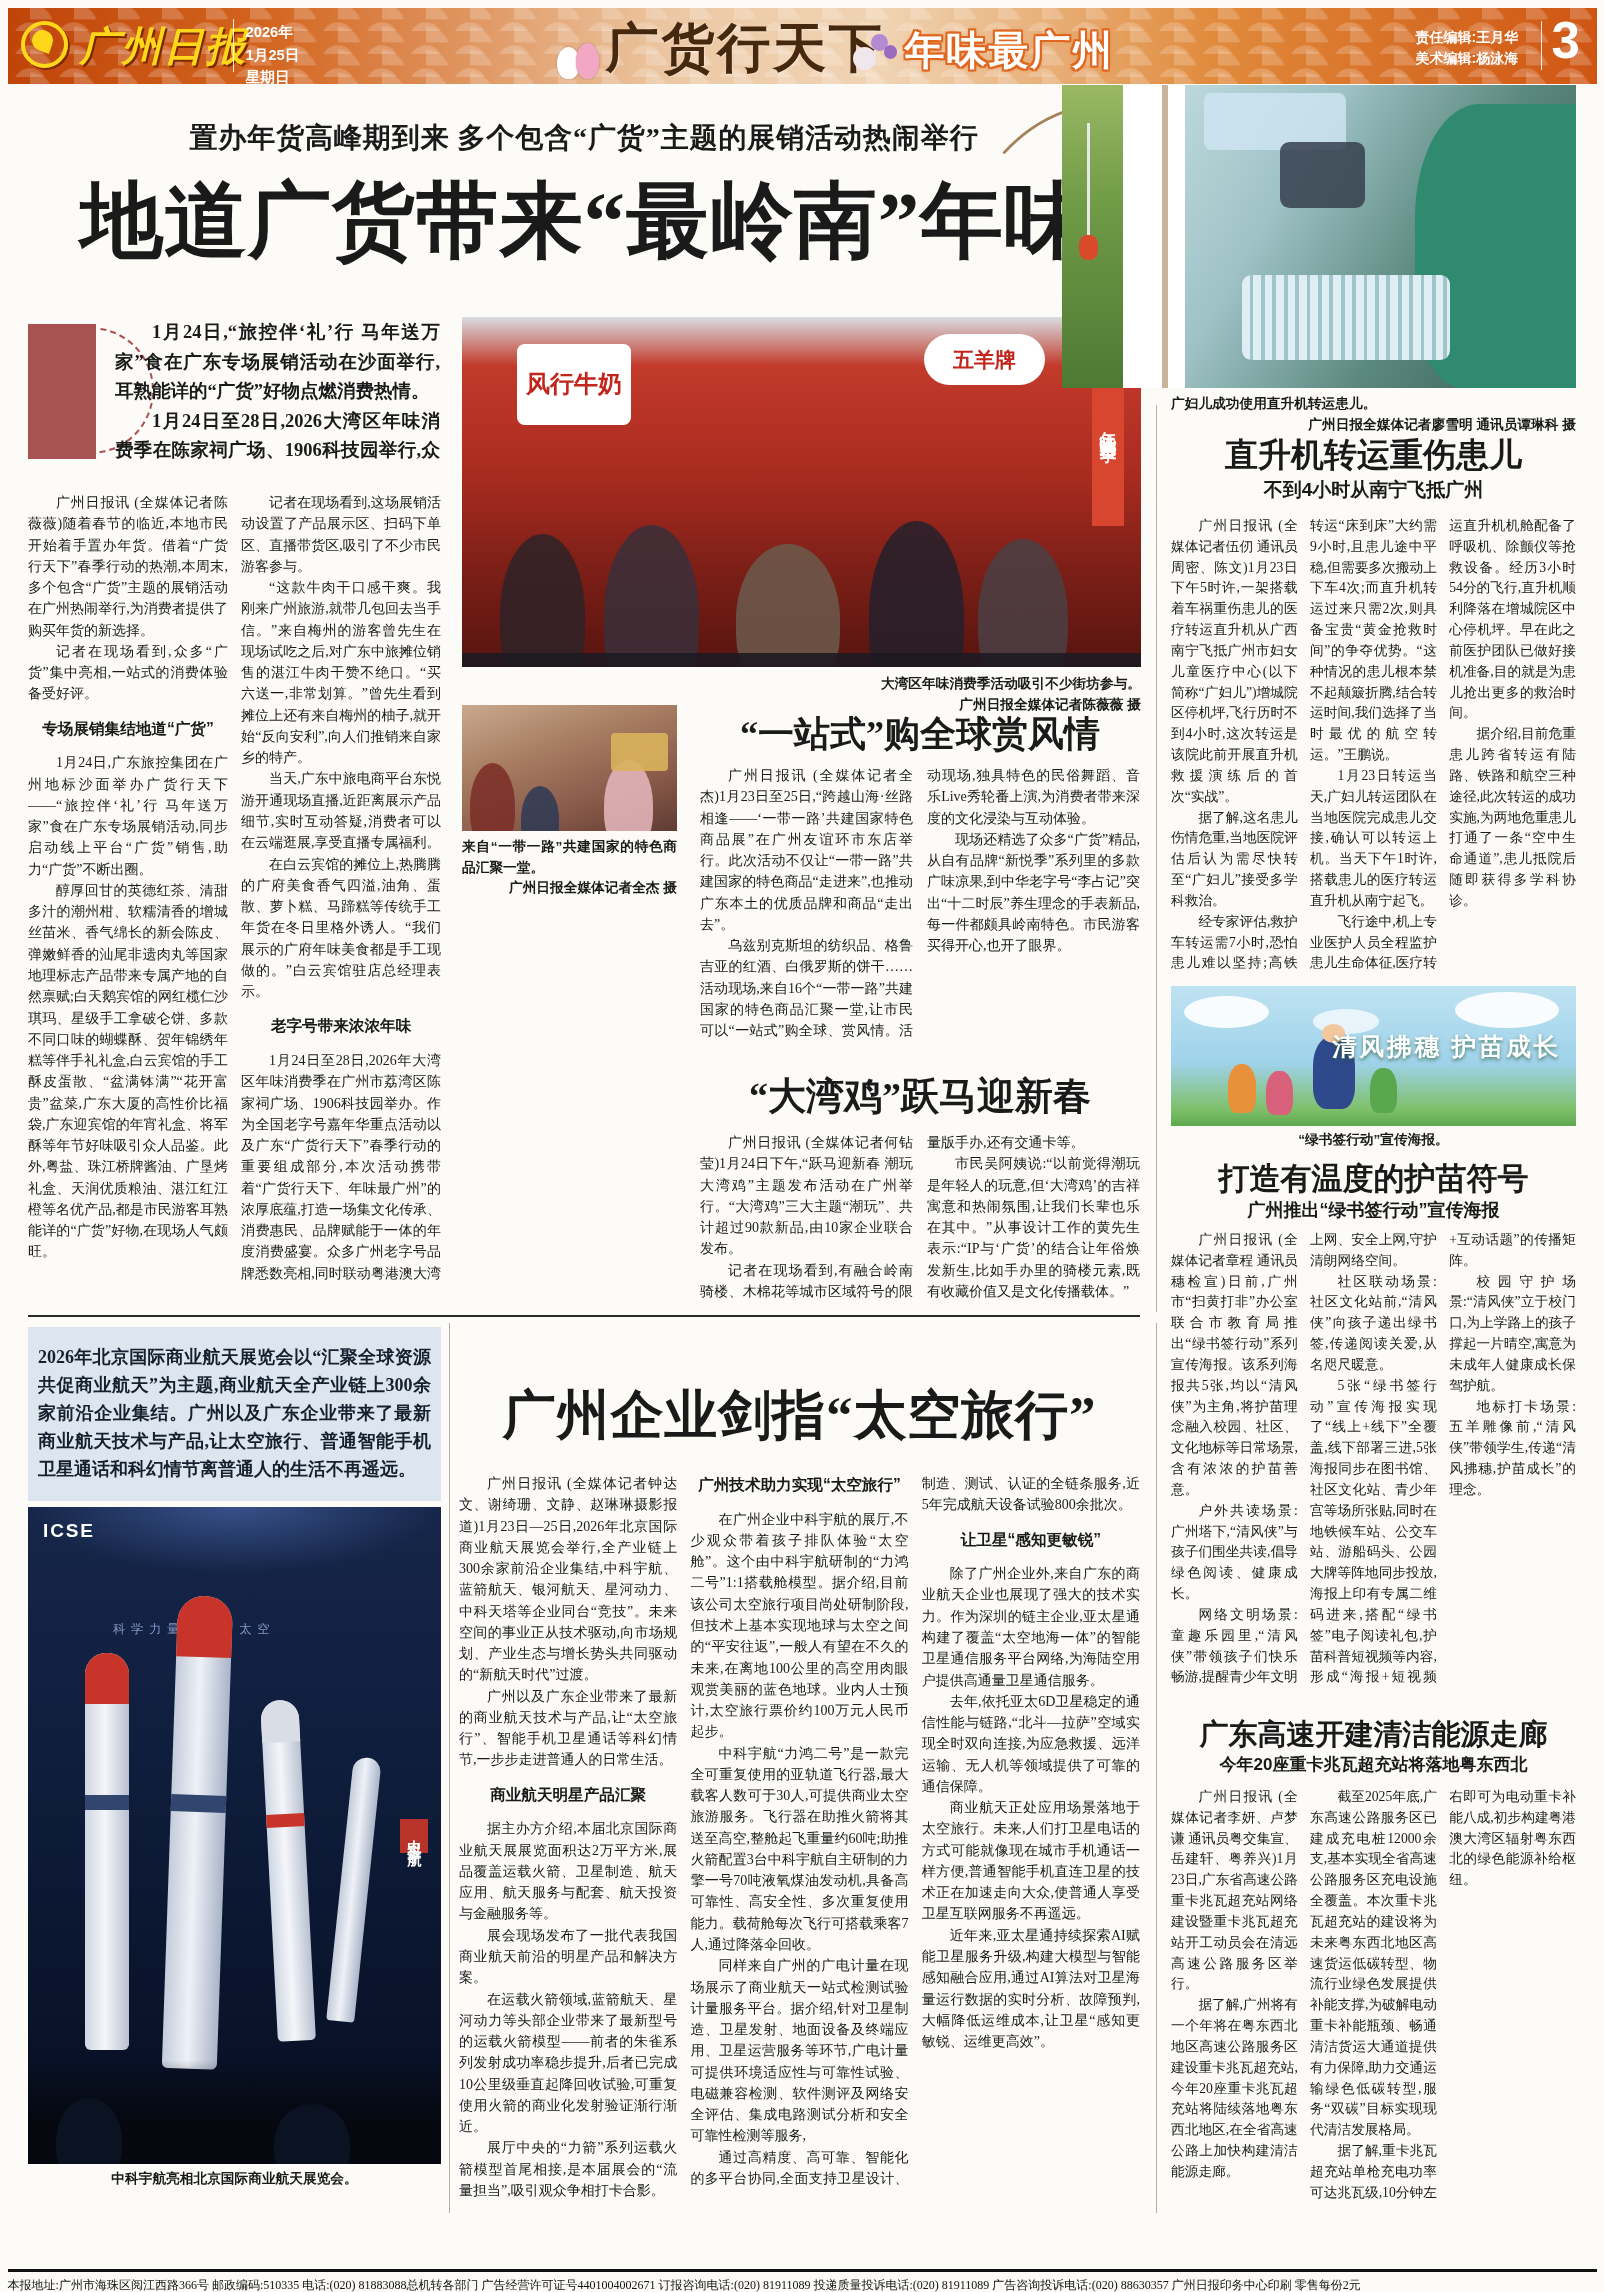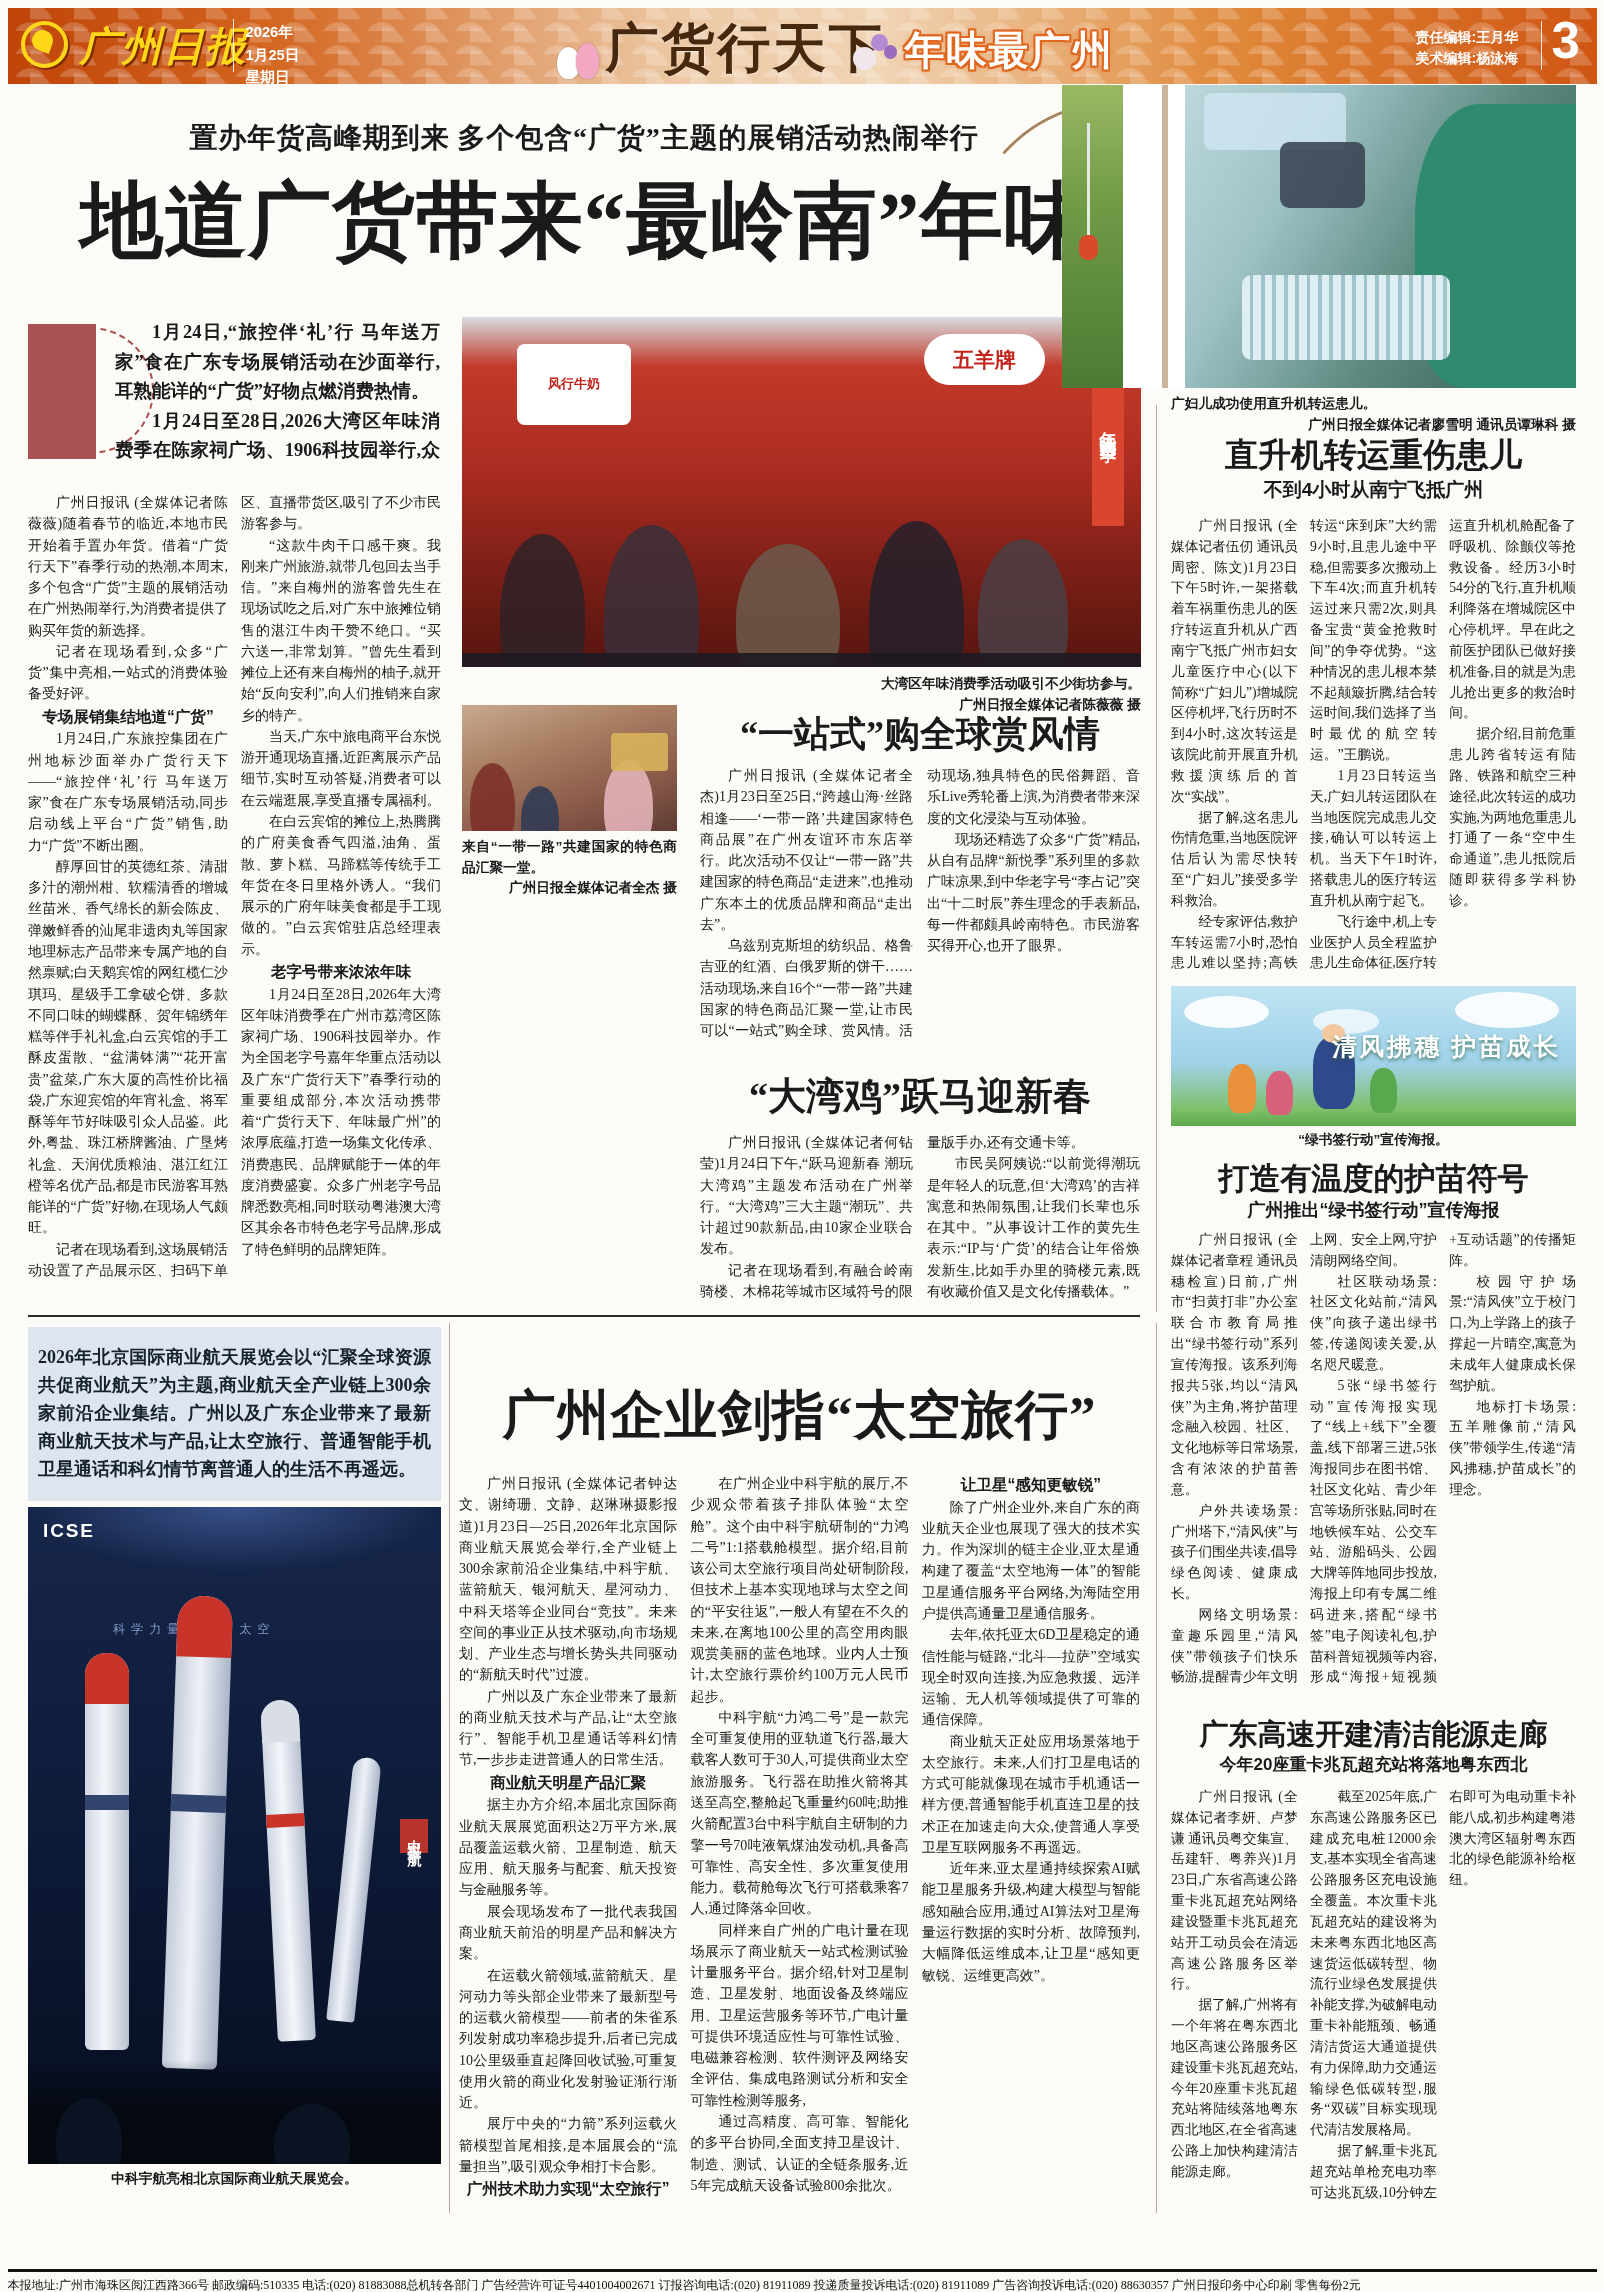--- a/index.html
+++ b/index.html
@@ -50,21 +50,21 @@
   .kicker-main { font-size:28px; font-weight:700; letter-spacing:0.9px; text-align:center; }
   .headline-main { font-size:83px; font-weight:900; letter-spacing:0.9px; text-align:center; white-space:nowrap; }
   .h-serif { font-weight:900; text-align:center; }
   .h-sans { font-family:"Liberation Sans","DejaVu Sans",sans-serif; font-weight:bold; text-align:center; }
 
   
   .article { font-size:14px; line-height:1.52; text-align:justify; column-gap:13.2px; column-fill:auto; overflow:hidden; }
   .article p { text-indent:2em; margin:0; }
   .article h4 {
     text-align:center; text-indent:0; font-family:"Liberation Sans","DejaVu Sans",sans-serif;
-    font-size:15.6px; font-weight:bold; margin:0 0; break-inside:avoid;
+    font-size:15.6px; font-weight:bold; margin:12px 0; break-inside:avoid;
   }
   .cols2 { column-count:2; }
   .cols3 { column-count:3; column-gap:12.3px; }
   .lede-text { font-size:18.5px; font-weight:bold; line-height:1.6; text-align:justify; }
   .lede-text p { text-indent:2em; }
   .caption { font-family:"Liberation Sans","DejaVu Sans",sans-serif; font-weight:bold; font-size:13.7px; line-height:1.5; }
   .intro-box { background:#dde6ef; padding:17px 10px; font-size:18px; font-weight:bold; line-height:1.55; text-align:justify; color:#15202e; }
 
   .photo { position:absolute; overflow:hidden; }
   .vrule { background:#b9ac9c; width:0.9px; }
@@ -138,21 +138,21 @@
       <p>醇厚回甘的英德红茶、清甜多汁的潮州柑、软糯清香的增城丝苗米、香气绵长的新会陈皮、弹嫩鲜香的汕尾非遗肉丸等国家地理标志产品带来专属产地的自然禀赋;白天鹅宾馆的网红榄仁沙琪玛、星级手工拿破仑饼、多款不同口味的蝴蝶酥、贺年锦绣年糕等伴手礼礼盒,白云宾馆的手工酥皮蛋散、“盆满钵满”“花开富贵”盆菜,广东大厦的高性价比福袋,广东迎宾馆的年宵礼盒、将军酥等年节好味吸引众人品鉴。此外,粤盐、珠江桥牌酱油、广垦烤礼盒、天润优质粮油、湛江红江橙等名优产品,都是市民游客耳熟能详的“广货”好物,在现场人气颇旺。</p>
       <p>记者在现场看到,这场展销活动设置了产品展示区、扫码下单区、直播带货区,吸引了不少市民游客参与。</p>
       <p>“这款牛肉干口感干爽。我刚来广州旅游,就带几包回去当手信。”来自梅州的游客曾先生在现场试吃之后,对广东中旅摊位销售的湛江牛肉干赞不绝口。“买六送一,非常划算。”曾先生看到摊位上还有来自梅州的柚子,就开始“反向安利”,向人们推销来自家乡的特产。</p>
       <p>当天,广东中旅电商平台东悦游开通现场直播,近距离展示产品细节,实时互动答疑,消费者可以在云端逛展,享受直播专属福利。</p>
       <p>在白云宾馆的摊位上,热腾腾的广府美食香气四溢,油角、蛋散、萝卜糕、马蹄糕等传统手工年货在冬日里格外诱人。“我们展示的广府年味美食都是手工现做的。”白云宾馆驻店总经理表示。</p>
       <h4>老字号带来浓浓年味</h4>
       <p>1月24日至28日,2026年大湾区年味消费季在广州市荔湾区陈家祠广场、1906科技园举办。作为全国老字号嘉年华重点活动以及广东“广货行天下”春季行动的重要组成部分,本次活动携带着“广货行天下、年味最广州”的浓厚底蕴,打造一场集文化传承、消费惠民、品牌赋能于一体的年度消费盛宴。众多广州老字号品牌悉数亮相,同时联动粤港澳大湾区其余各市特色老字号品牌,形成了特色鲜明的品牌矩阵。</p>
     </div>
 
   <div class="photo" style="left:462px;top:317px;width:679px;height:350px;background:linear-gradient(180deg,#d9dde2 0%,#c23a2a 14%,#a92b20 45%,#7c1f17 72%,#57140f 100%);">
-    <div class="sign" style="left:55px;top:26.5px;width:114px;height:81px;border-radius:7.6px;font-size:13px;">风行牛奶</div>
+    <div class="sign" style="left:55px;top:26.5px;width:114px;height:81px;border-radius:7.6px;font-size:24px;">风行牛奶</div>
     <div class="sign" style="left:462px;top:17px;width:121px;height:51px;border-radius:26.5px;font-size:21px;">五羊牌</div>
     <div class="sign" style="right:17px;top:9.5px;width:32px;height:199px;background:#d8462f;color:#fff;writing-mode:vertical-rl;font-size:17px;letter-spacing:3.8px;">年味消费季</div>
     <div class="sil" style="left:38px;bottom:-28px;width:85px;height:161px;"></div>
     <div class="sil" style="left:142px;bottom:-38px;width:95px;height:180px;background:#3a2f3a;"></div>
     <div class="sil" style="left:274px;bottom:-28px;width:104px;height:151px;background:#6b5a4c;"></div>
     <div class="sil" style="left:407px;bottom:-43px;width:95px;height:189px;background:#23202c;"></div>
     <div class="sil" style="left:516px;bottom:-28px;width:90px;height:156px;background:#4a3f45;"></div>
     <div class="sil" style="left:0px;bottom:-52px;width:681px;height:66px;border-radius:0;background:#1e1a22;opacity:.9;"></div>
   </div>
   <div class="abs caption" style="left:462px;top:674px;width:679px;text-align:right;">

